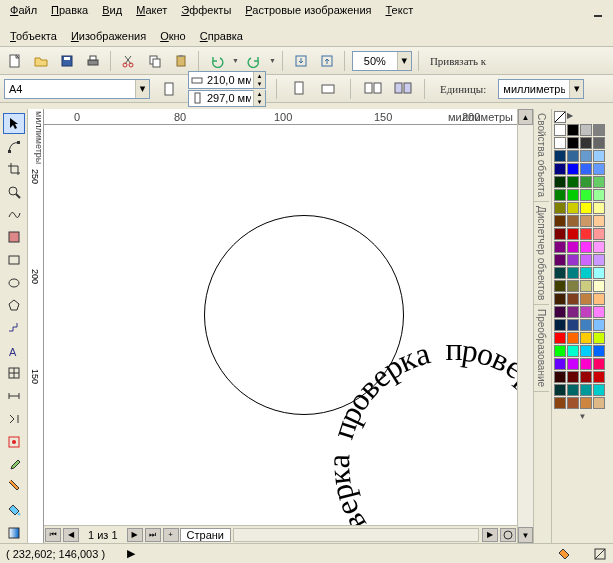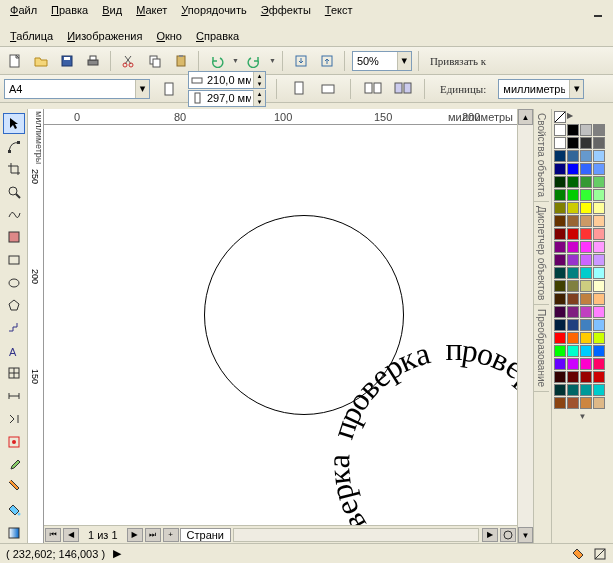--- a/index.html
+++ b/index.html
@@ -40,42 +40,42 @@
   .scroll-v .sbtn { height: 16px; background: #d4d0c8; border: 1px solid #999; font-size: 8px; display: flex; align-items: center; justify-content: center; }
   .scroll-v .strack { flex: 1; background: #efece2; }
   .nav-bar { height: 18px; display: flex; align-items: center; background: #ece9d8; border-top: 1px solid #c0c0b0; font-size: 10px; }
   .nav-bar .nbtn { width: 16px; height: 14px; border: 1px solid #999; background: #d4d0c8; display: flex; align-items: center; justify-content: center; font-size: 8px; margin: 0 1px; }
   .nav-bar .ptab { background: #fff; border: 1px solid #999; padding: 0 6px; height: 14px; line-height: 12px; }
   .palette { width: 62px; background: #ece9d8; border-left: 1px solid #c0c0b0; display: flex; flex-direction: column; padding: 2px; }
   .palette .sbox { width: 12px; height: 12px; display: inline-block; border: 1px solid #808080; }
   .palette .row { display: flex; gap: 1px; margin-bottom: 1px; }
   .docker { width: 18px; background: #ece9d8; border-left: 1px solid #c0c0b0; position: relative; }
   .docker .vtab { writing-mode: vertical-rl; font-size: 10px; color: #666; padding: 4px 2px; border-bottom: 1px solid #c0c0b0; }
-  .statusbar { position: absolute; bottom: 0; left: 0; right: 0; height: 20px; background: #ece9d8; border-top: 1px solid #c0c0b0; display: flex; align-items: center; padding: 0 6px; font-size: 10px; gap: 8px; }
+  .statusbar { position: absolute; bottom: 0; left: 0; right: 0; height: 20px; background: #ece9d8; border-top: 1px solid #c0c0b0; display: flex; align-items: center; padding: 0 6px; font-size: 10px; gap: 22px; }
   svg { display: block; }
 </style>
 </head>
 <body>
 
 <div class="menubar">
   <div class="mi"><u>Ф</u><span>айл</span></div>
   <div class="mi"><u>П</u><span>равка</span></div>
   <div class="mi"><u>В</u><span>ид</span></div>
   <div class="mi"><u>М</u><span>акет</span></div>
-  <div class="mi"><u>У</u><span>порядочить</span></div>
   <div class="mi"><u>Э</u><span>ффекты</span></div>
+  <div class="mi"><u>Р</u><span>астровые изображения</span></div>
   <div class="mi"><u>Т</u><span>екст</span></div>
   <div style="flex:1"></div>
   <div class="tbtn">
       <svg width="10" height="10">
         <rect x="1" y="7" width="8" height="2" fill="#333"></rect>
       </svg>
     </div>
   <div class="sep"></div>
-  <div class="mi"><u>Т</u><span>аблица</span></div>
+  <div class="mi"><u>Т</u><span>объекта</span></div>
   <div class="mi"><u>И</u><span>изображения</span></div>
   <div class="mi"><u>О</u><span>кно</span></div>
   <div class="mi"><u>С</u><span>правка</span></div>
 </div>
 
 <div class="toolbar">
   <div class="tbtn">
       <svg width="14" height="14">
         <rect x="2" y="1" width="9" height="12" fill="#fff" stroke="#555"></rect>
         <path d="M8 1 L11 4 L8 4 Z" fill="#ddd" stroke="#555"></path>
@@ -141,21 +141,21 @@
       </svg>
     </div>
   <div class="tbtn">
       <svg width="14" height="14">
         <rect x="2" y="2" width="10" height="10" fill="none" stroke="#3a6ea5"></rect>
         <path d="M7 10 v-5 M5 7 l2 -2 l2 2" fill="none" stroke="#3a6ea5"></path>
       </svg>
     </div>
   <div class="tdiv"></div>
   <div class="combo">
-    <input style="width: 44px;" value="50%">
+    <input style="width: 44px; text-align: center;" value="50%">
     <div class="dd">▾</div>
   </div>
   <div class="tdiv"></div>
   <span class="lbl">Привязать к</span>
 </div>
 
 <div class="propbar">
   <div class="combo">
     <input style="width: 130px;" value="A4">
     <div class="dd">▾</div>

